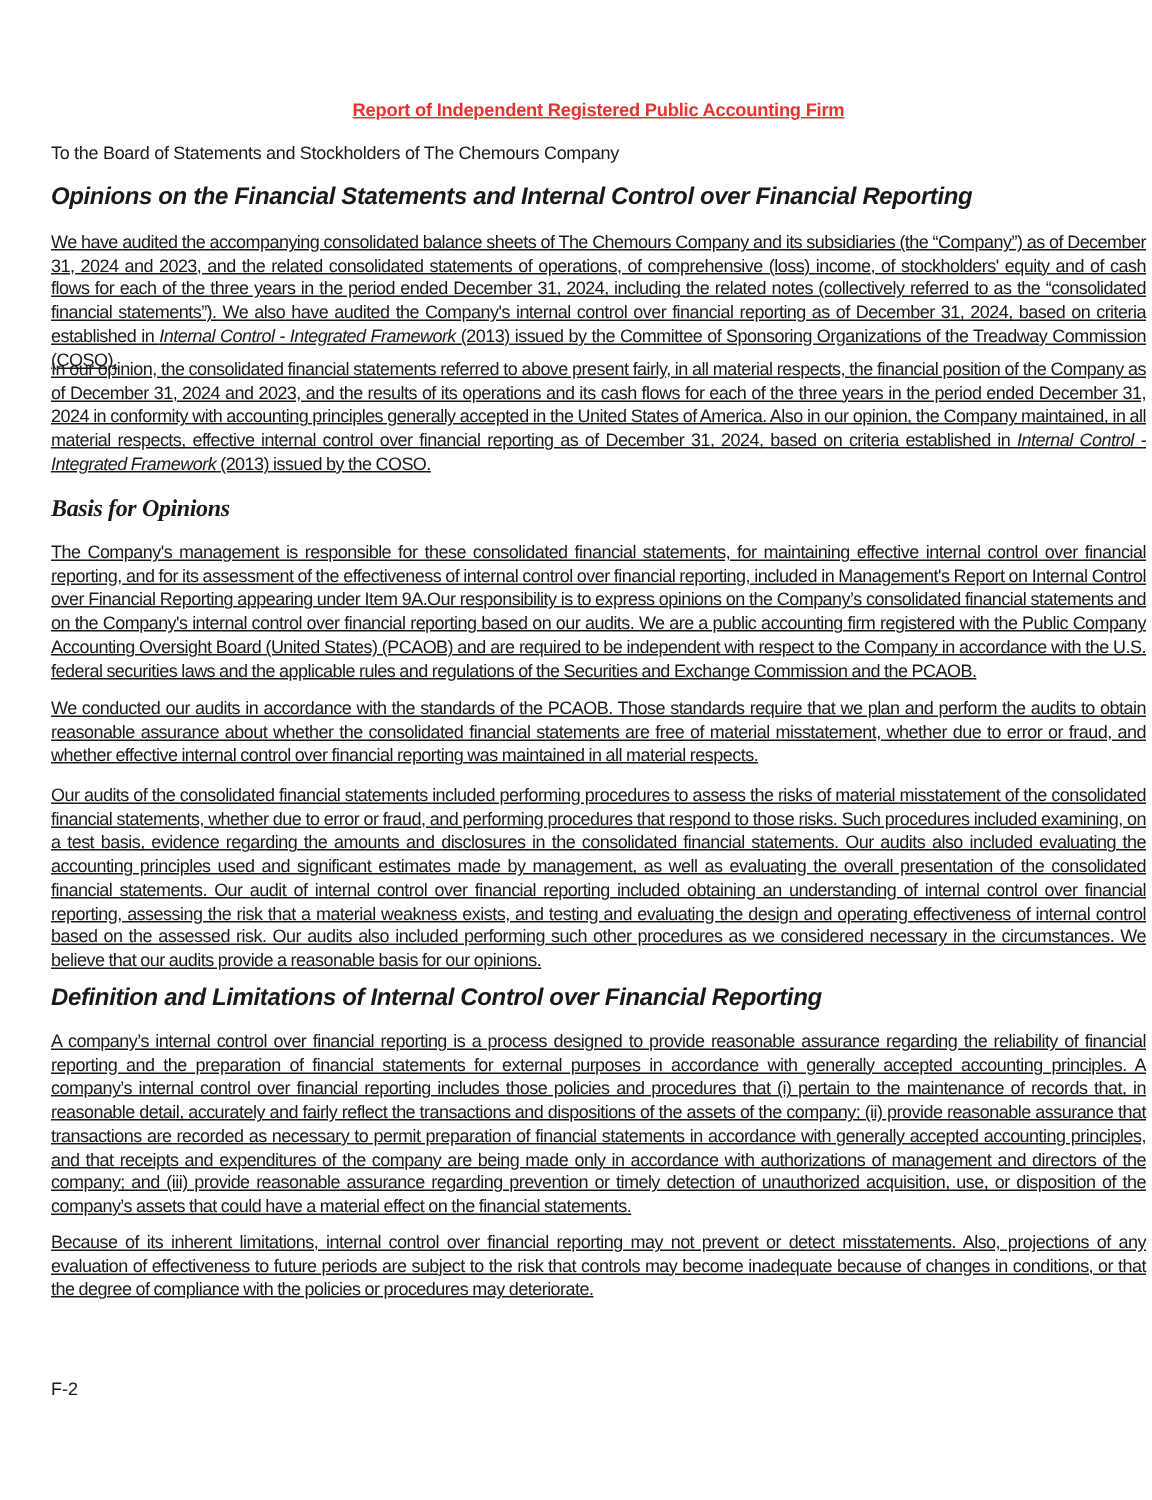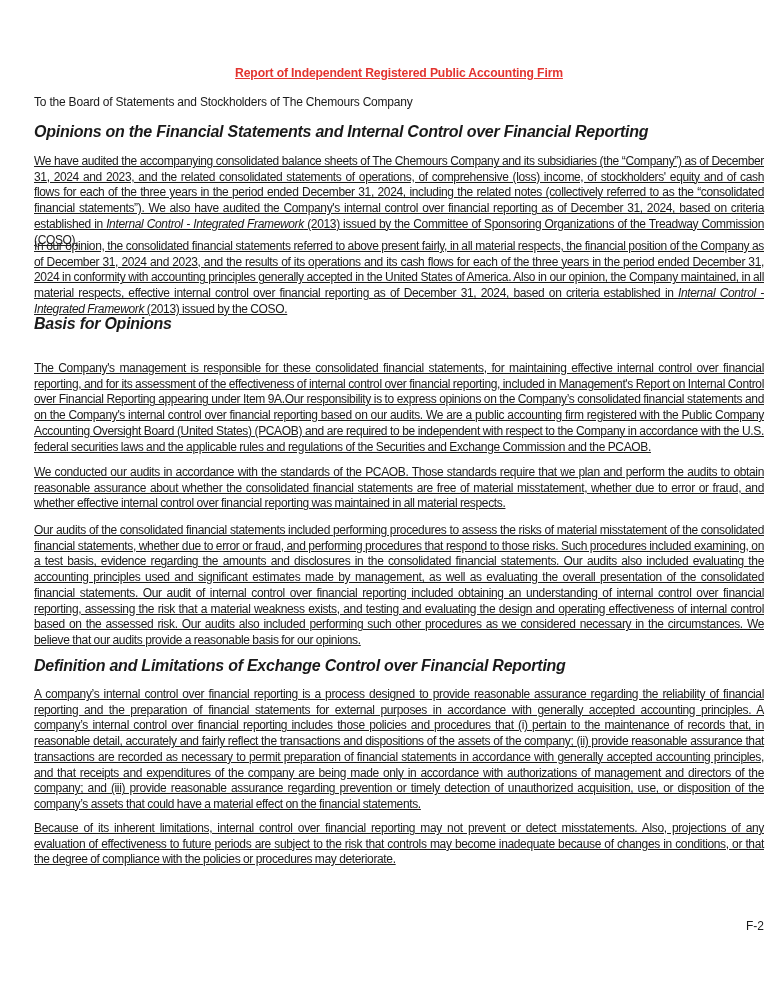--- a/index.html
+++ b/index.html
@@ -61,48 +61,48 @@
       letter-spacing: -0.35px;
       word-spacing: -0.3px;
       text-decoration: underline;
     }
     .para em { font-style: italic; }
     .footer {
       position: absolute;
       left: 0;
       width: 730px;
       top: 918px;
-      text-align: right;
+      text-align: left;
       font-size: 12px;
       line-height: 16px;
     }
   </style>
 </head>
 <body>
 
 <div class="page">
 
   <div class="title">Report of Independent Registered Public Accounting Firm</div>
 
   <div class="salutation">To the Board of Statements and Stockholders of The Chemours Company</div>
 
   <div class="heading" style="top:124px;">Opinions on the Financial Statements and Internal Control over Financial Reporting</div>
 
   <div class="para" style="top:154px;"><span>We have audited the accompanying consolidated balance sheets of The Chemours Company and its subsidiaries (the “Company”) as of December 31, 2024 and 2023, and the related consolidated statements of operations, of comprehensive (loss) income, of stockholders' equity and of cash flows for each of the three years in the period ended December 31, 2024, including the related notes (collectively referred to as the “consolidated financial statements”). We also have audited the Company's internal control over financial reporting as of December 31, 2024, based on criteria established in </span><em>Internal Control - Integrated Framework</em><span> (2013) issued by the Committee of Sponsoring Organizations of the Treadway Commission (COSO).</span></div>
 
   <div class="para" style="top:239px;"><span>In our opinion, the consolidated financial statements referred to above present fairly, in all material respects, the financial position of the Company as of December 31, 2024 and 2023, and the results of its operations and its cash flows for each of the three years in the period ended December 31, 2024 in conformity with accounting principles generally accepted in the United States of America. Also in our opinion, the Company maintained, in all material respects, effective internal control over financial reporting as of December 31, 2024, based on criteria established in </span><em>Internal Control - Integrated Framework</em><span> (2013) issued by the COSO.</span></div>
 
-  <div class="heading" style="top:316px;">Basis for Opinions</div>
+  <div class="heading" style="top:332px;font-family:Liberation Serif, serif;">Basis for Opinions</div>
 
   <div class="para" style="top:361px;">The Company's management is responsible for these consolidated financial statements, for maintaining effective internal control over financial reporting, and for its assessment of the effectiveness of internal control over financial reporting, included in Management's Report on Internal Control over Financial Reporting appearing under Item 9A.Our responsibility is to express opinions on the Company’s consolidated financial statements and on the Company's internal control over financial reporting based on our audits. We are a public accounting firm registered with the Public Company Accounting Oversight Board (United States) (PCAOB) and are required to be independent with respect to the Company in accordance with the U.S. federal securities laws and the applicable rules and regulations of the Securities and Exchange Commission and the PCAOB.</div>
 
   <div class="para" style="top:465px;">We conducted our audits in accordance with the standards of the PCAOB. Those standards require that we plan and perform the audits to obtain reasonable assurance about whether the consolidated financial statements are free of material misstatement, whether due to error or fraud, and whether effective internal control over financial reporting was maintained in all material respects.</div>
 
   <div class="para" style="top:523px;">Our audits of the consolidated financial statements included performing procedures to assess the risks of material misstatement of the consolidated financial statements, whether due to error or fraud, and performing procedures that respond to those risks. Such procedures included examining, on a test basis, evidence regarding the amounts and disclosures in the consolidated financial statements. Our audits also included evaluating the accounting principles used and significant estimates made by management, as well as evaluating the overall presentation of the consolidated financial statements. Our audit of internal control over financial reporting included obtaining an understanding of internal control over financial reporting, assessing the risk that a material weakness exists, and testing and evaluating the design and operating effectiveness of internal control based on the assessed risk. Our audits also included performing such other procedures as we considered necessary in the circumstances. We believe that our audits provide a reasonable basis for our opinions.</div>
 
-  <div class="heading" style="top:658px;">Definition and Limitations of Exchange Control over Financial Reporting</div>
+  <div class="heading" style="top:658px;">Definition and Limitations of Internal Control over Financial Reporting</div>
 
   <div class="para" style="top:687px;">A company’s internal control over financial reporting is a process designed to provide reasonable assurance regarding the reliability of financial reporting and the preparation of financial statements for external purposes in accordance with generally accepted accounting principles. A company’s internal control over financial reporting includes those policies and procedures that (i) pertain to the maintenance of records that, in reasonable detail, accurately and fairly reflect the transactions and dispositions of the assets of the company; (ii) provide reasonable assurance that transactions are recorded as necessary to permit preparation of financial statements in accordance with generally accepted accounting principles, and that receipts and expenditures of the company are being made only in accordance with authorizations of management and directors of the company; and (iii) provide reasonable assurance regarding prevention or timely detection of unauthorized acquisition, use, or disposition of the company’s assets that could have a material effect on the financial statements.</div>
 
   <div class="para" style="top:821px;">Because of its inherent limitations, internal control over financial reporting may not prevent or detect misstatements. Also, projections of any evaluation of effectiveness to future periods are subject to the risk that controls may become inadequate because of changes in conditions, or that the degree of compliance with the policies or procedures may deteriorate.</div>
 
   <div class="footer">F-2</div>
 </div>
 
 </body></html>

